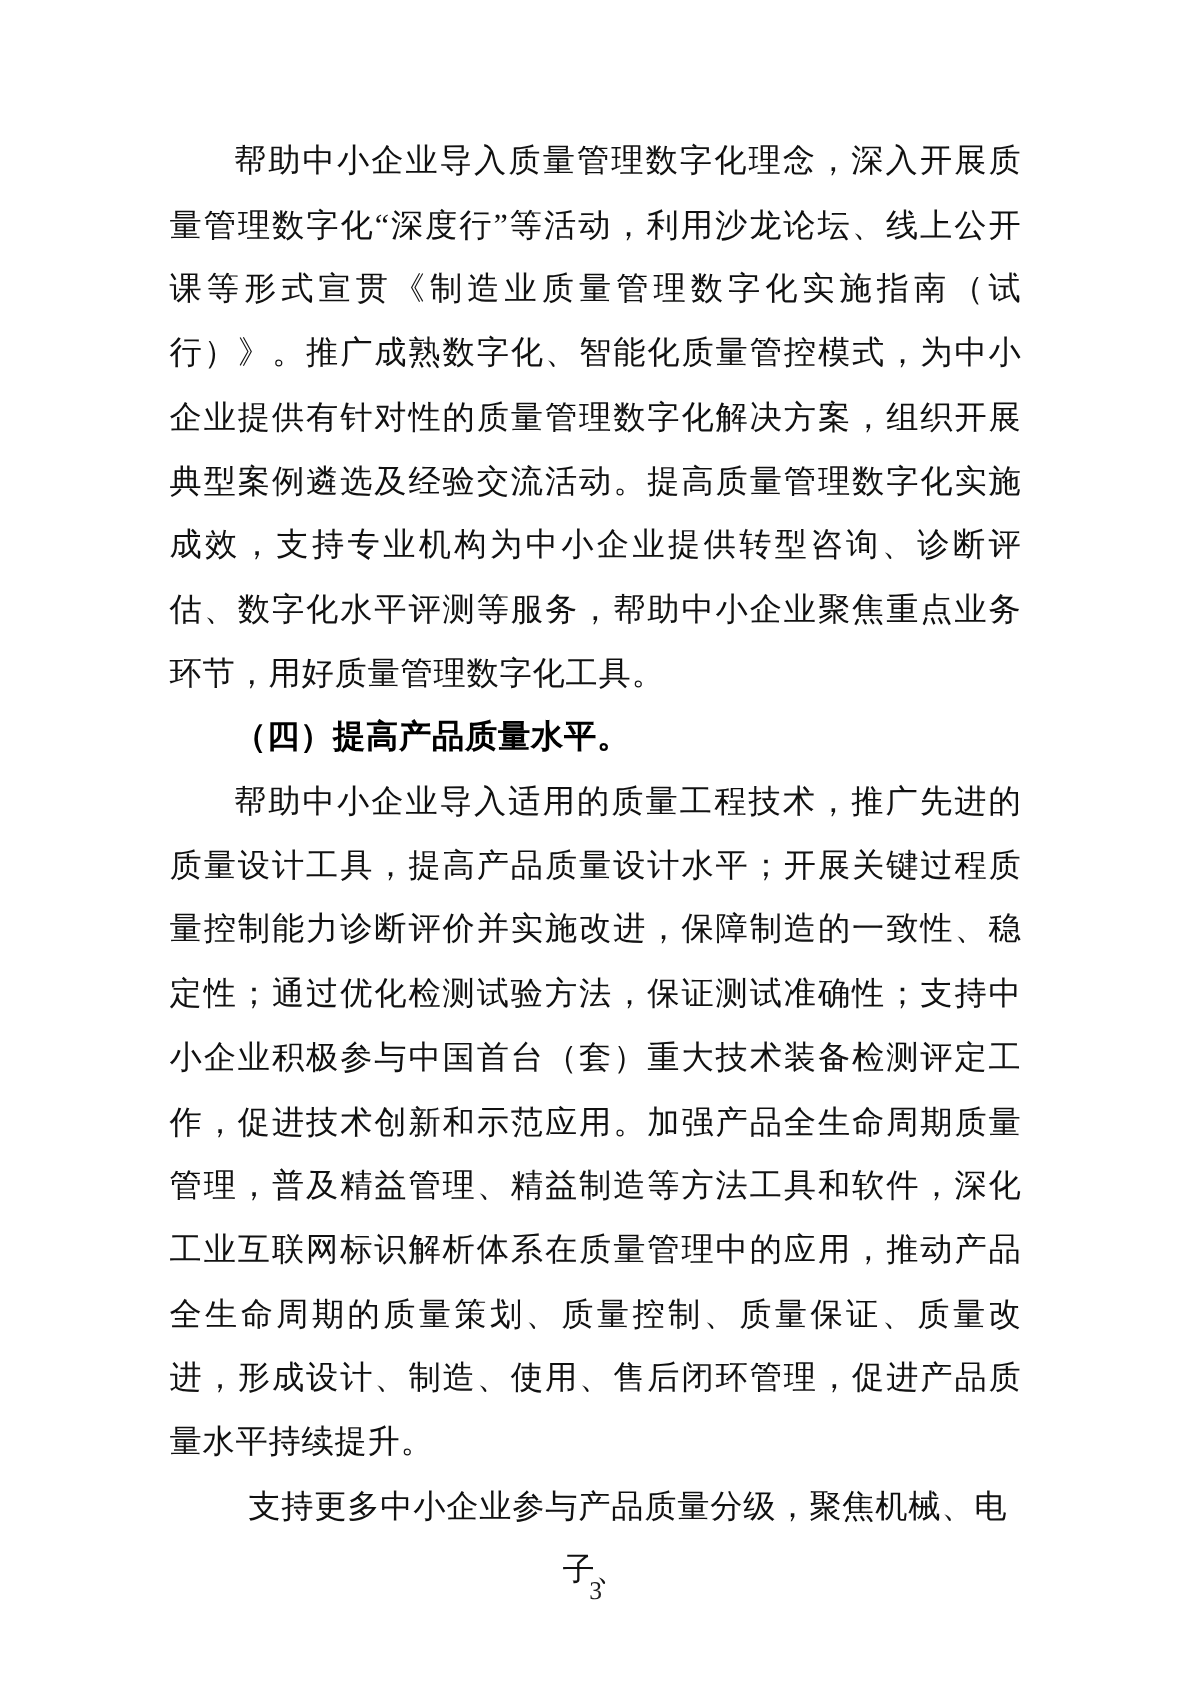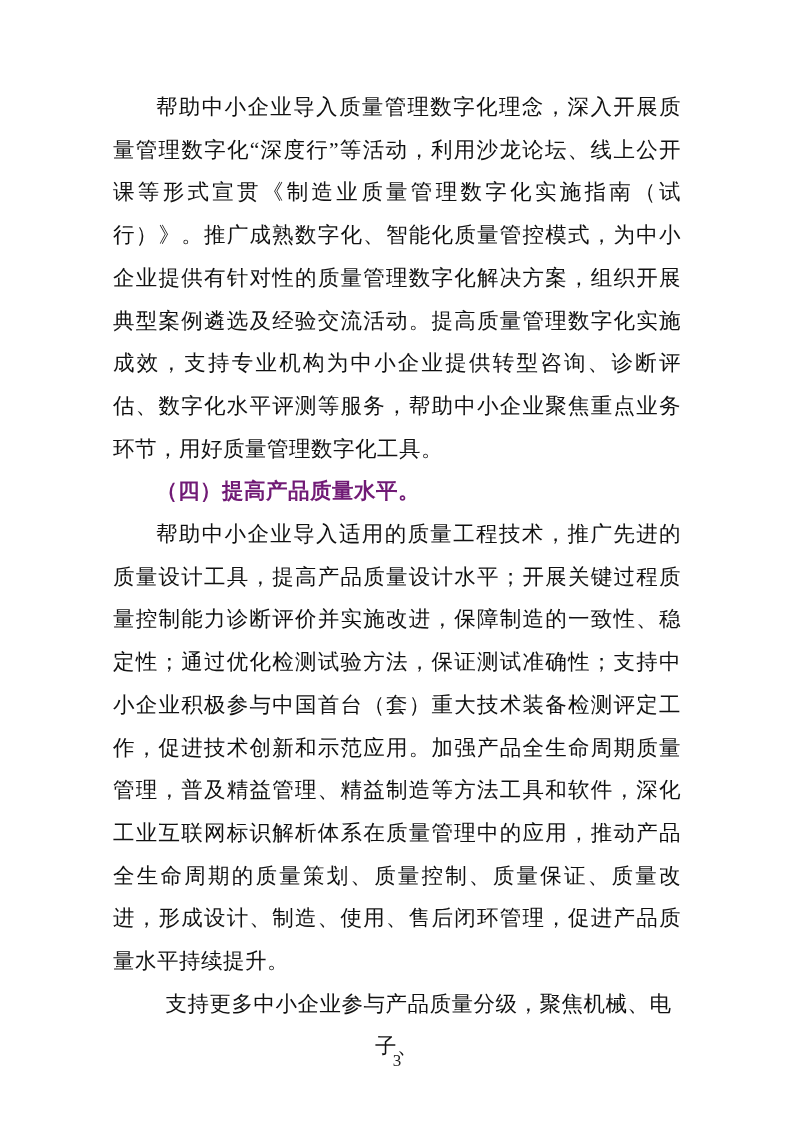--- a/index.html
+++ b/index.html
@@ -35,21 +35,21 @@
   .para-last {
     text-align: center;
   }
   .heading {
     margin: 0;
     font-size: 21.5px;
     line-height: 42.7px;
     text-indent: 2em;
     font-weight: bold;
     letter-spacing: 0.5px;
-    color: #701a75;
+    color: #000000;
     font-family: "Liberation Serif", "DejaVu Serif", serif;
   }
   .page-number {
     position: absolute;
     bottom: 52px;
     left: 0;
     width: 100%;
     text-align: center;
     font-size: 17px;
     color: #222222;

